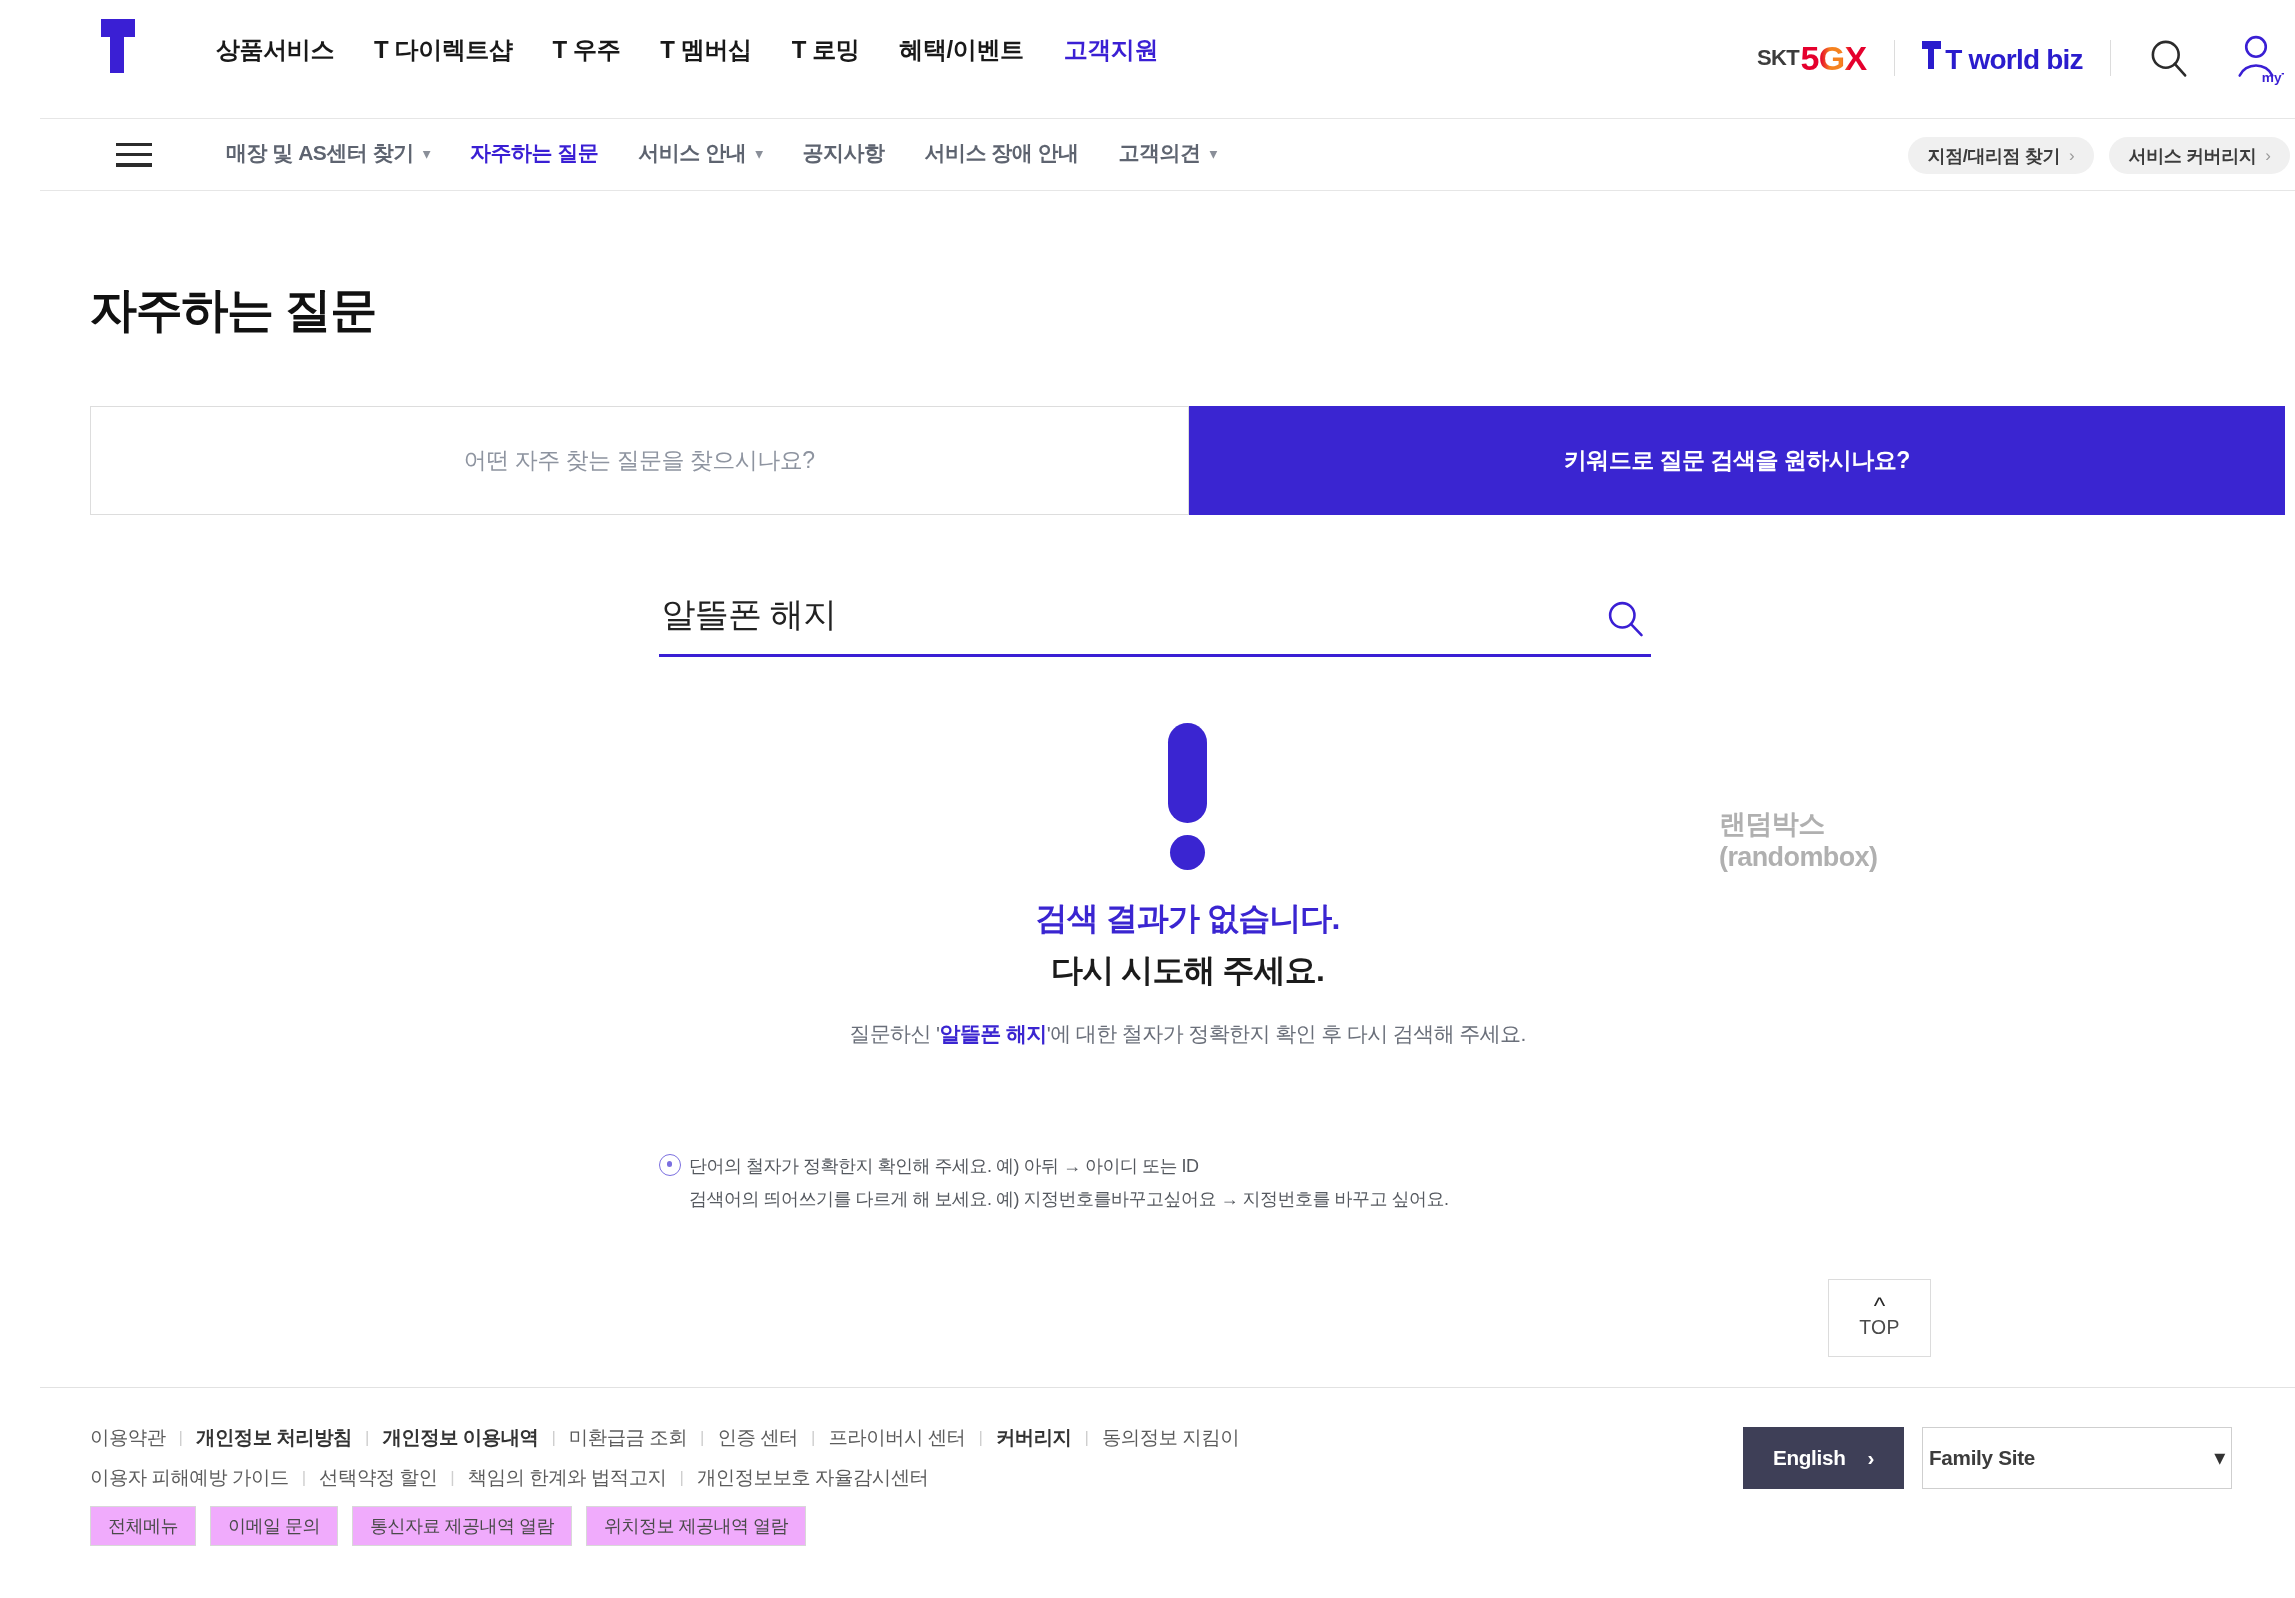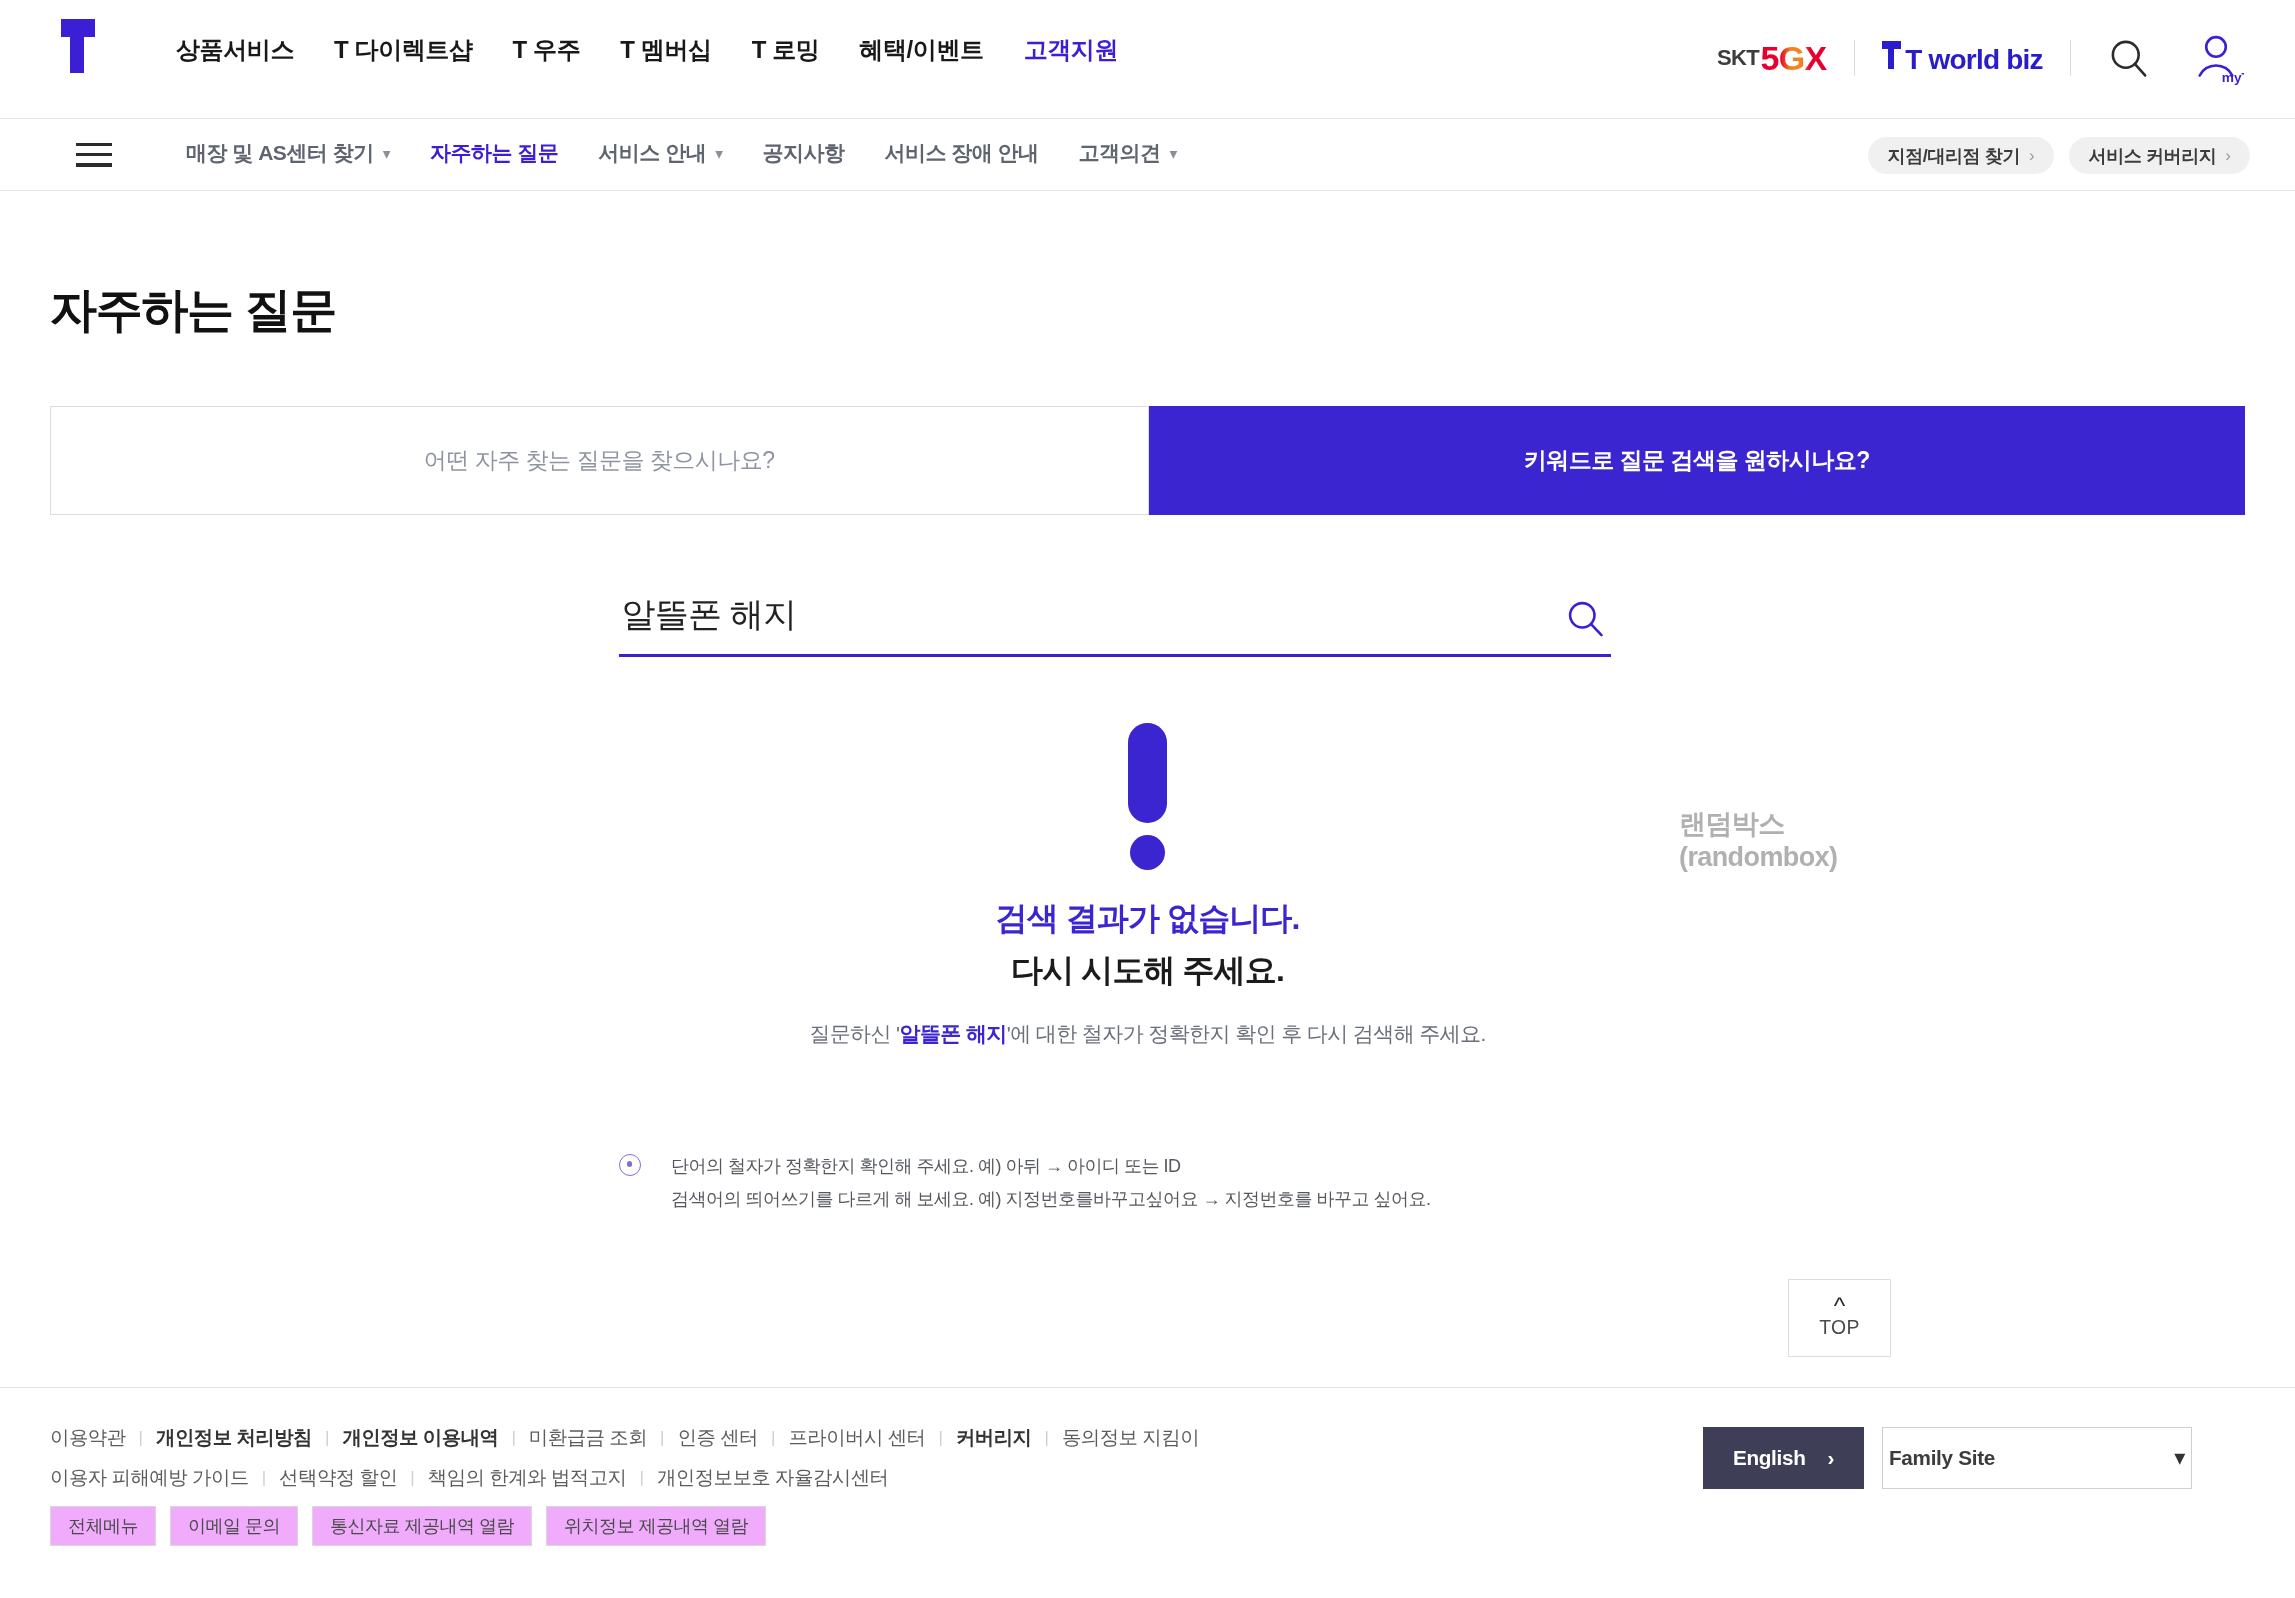--- a/index.html
+++ b/index.html
@@ -3,21 +3,21 @@
 <meta charset="utf-8">
 <style>
   * { box-sizing: border-box; margin: 0; padding: 0; }
   html, body {
     width: 2295px;
     height: 1599px;
     background: #ffffff;
     font-family: "Liberation Sans", "DejaVu Sans", sans-serif;
     overflow: hidden;
   }
-  .page { position: relative; width: 1891px; height: 1599px; background: #fff; }
+  .page { position: relative; width: 1891px; height: 1599px; background: #fff; margin-left: 40px; }
 
   
   .gnb {
     position: absolute; top: 0; left: 0; width: 2295px; height: 119px;
     border-bottom: 1.3px solid #e6e6e6; background: #fff;
   }
   .logo-wrap { position: absolute; left: 61px; top: 16px; width: 45px; height: 65px; }
   .logo-bar { position: absolute; left: 0; top: 2.6px; width: 34px; height: 18px; background: #3a1fd4; }
   .logo-stem { position: absolute; left: 9px; top: 18px; width: 14px; height: 39px; background: #3a1fd4; }
 
@@ -101,21 +101,21 @@
   .excl-wrap { position: relative; width: 78px; height: 161px; margin: 0 auto 13px; }
   .excl-bar { position: absolute; left: 19.4px; top: 0; width: 39px; height: 100px; background: #3a25d1; border-radius: 19.4px; }
   .excl-dot { position: absolute; left: 21px; top: 112px; width: 35px; height: 35px; background: #3a25d1; border-radius: 50%; }
   .excl-shadow { position: absolute; left: -14px; top: 137px; width: 107px; height: 22px; background: #e6e6e6; border-radius: 50%; z-index: -1; }
   .empty-line1 { font-size: 32px; font-weight: 700; color: #3a25d1; letter-spacing: -0.9px; margin-top: 7.8px; }
   .empty-line2 { font-size: 32px; font-weight: 700; color: #1b1b1b; letter-spacing: -0.9px; margin-top: 7.8px; }
   .empty-sub { font-size: 21px; color: #6a6f7a; letter-spacing: -0.6px; margin-top: 27px; }
   .empty-sub b { color: #3a25d1; font-weight: 700; }
 
   .tips {
-    position: absolute; left: 619px; top: 1150px; display: flex; gap: 30px; align-items: flex-start;
+    position: absolute; left: 619px; top: 1150px; display: flex; gap: 8px; align-items: flex-start;
   }
   .tip-bullet {
     width: 22px; height: 22px; border: 1.9px solid #7b6fe0; border-radius: 50%;
     position: relative; flex: none; margin-top: 3.9px;
   }
   .tip-bullet::after { content: ""; position: absolute; left: 6.5px; top: 6.5px; width: 5.2px; height: 5.2px; background: #7b6fe0; border-radius: 50%; }
   .tip-lines { font-size: 18px; color: #55595f; letter-spacing: -0.5px; line-height: 1.85; }
 
   .randombox {
     position: absolute; left: 1679px; top: 806px;

